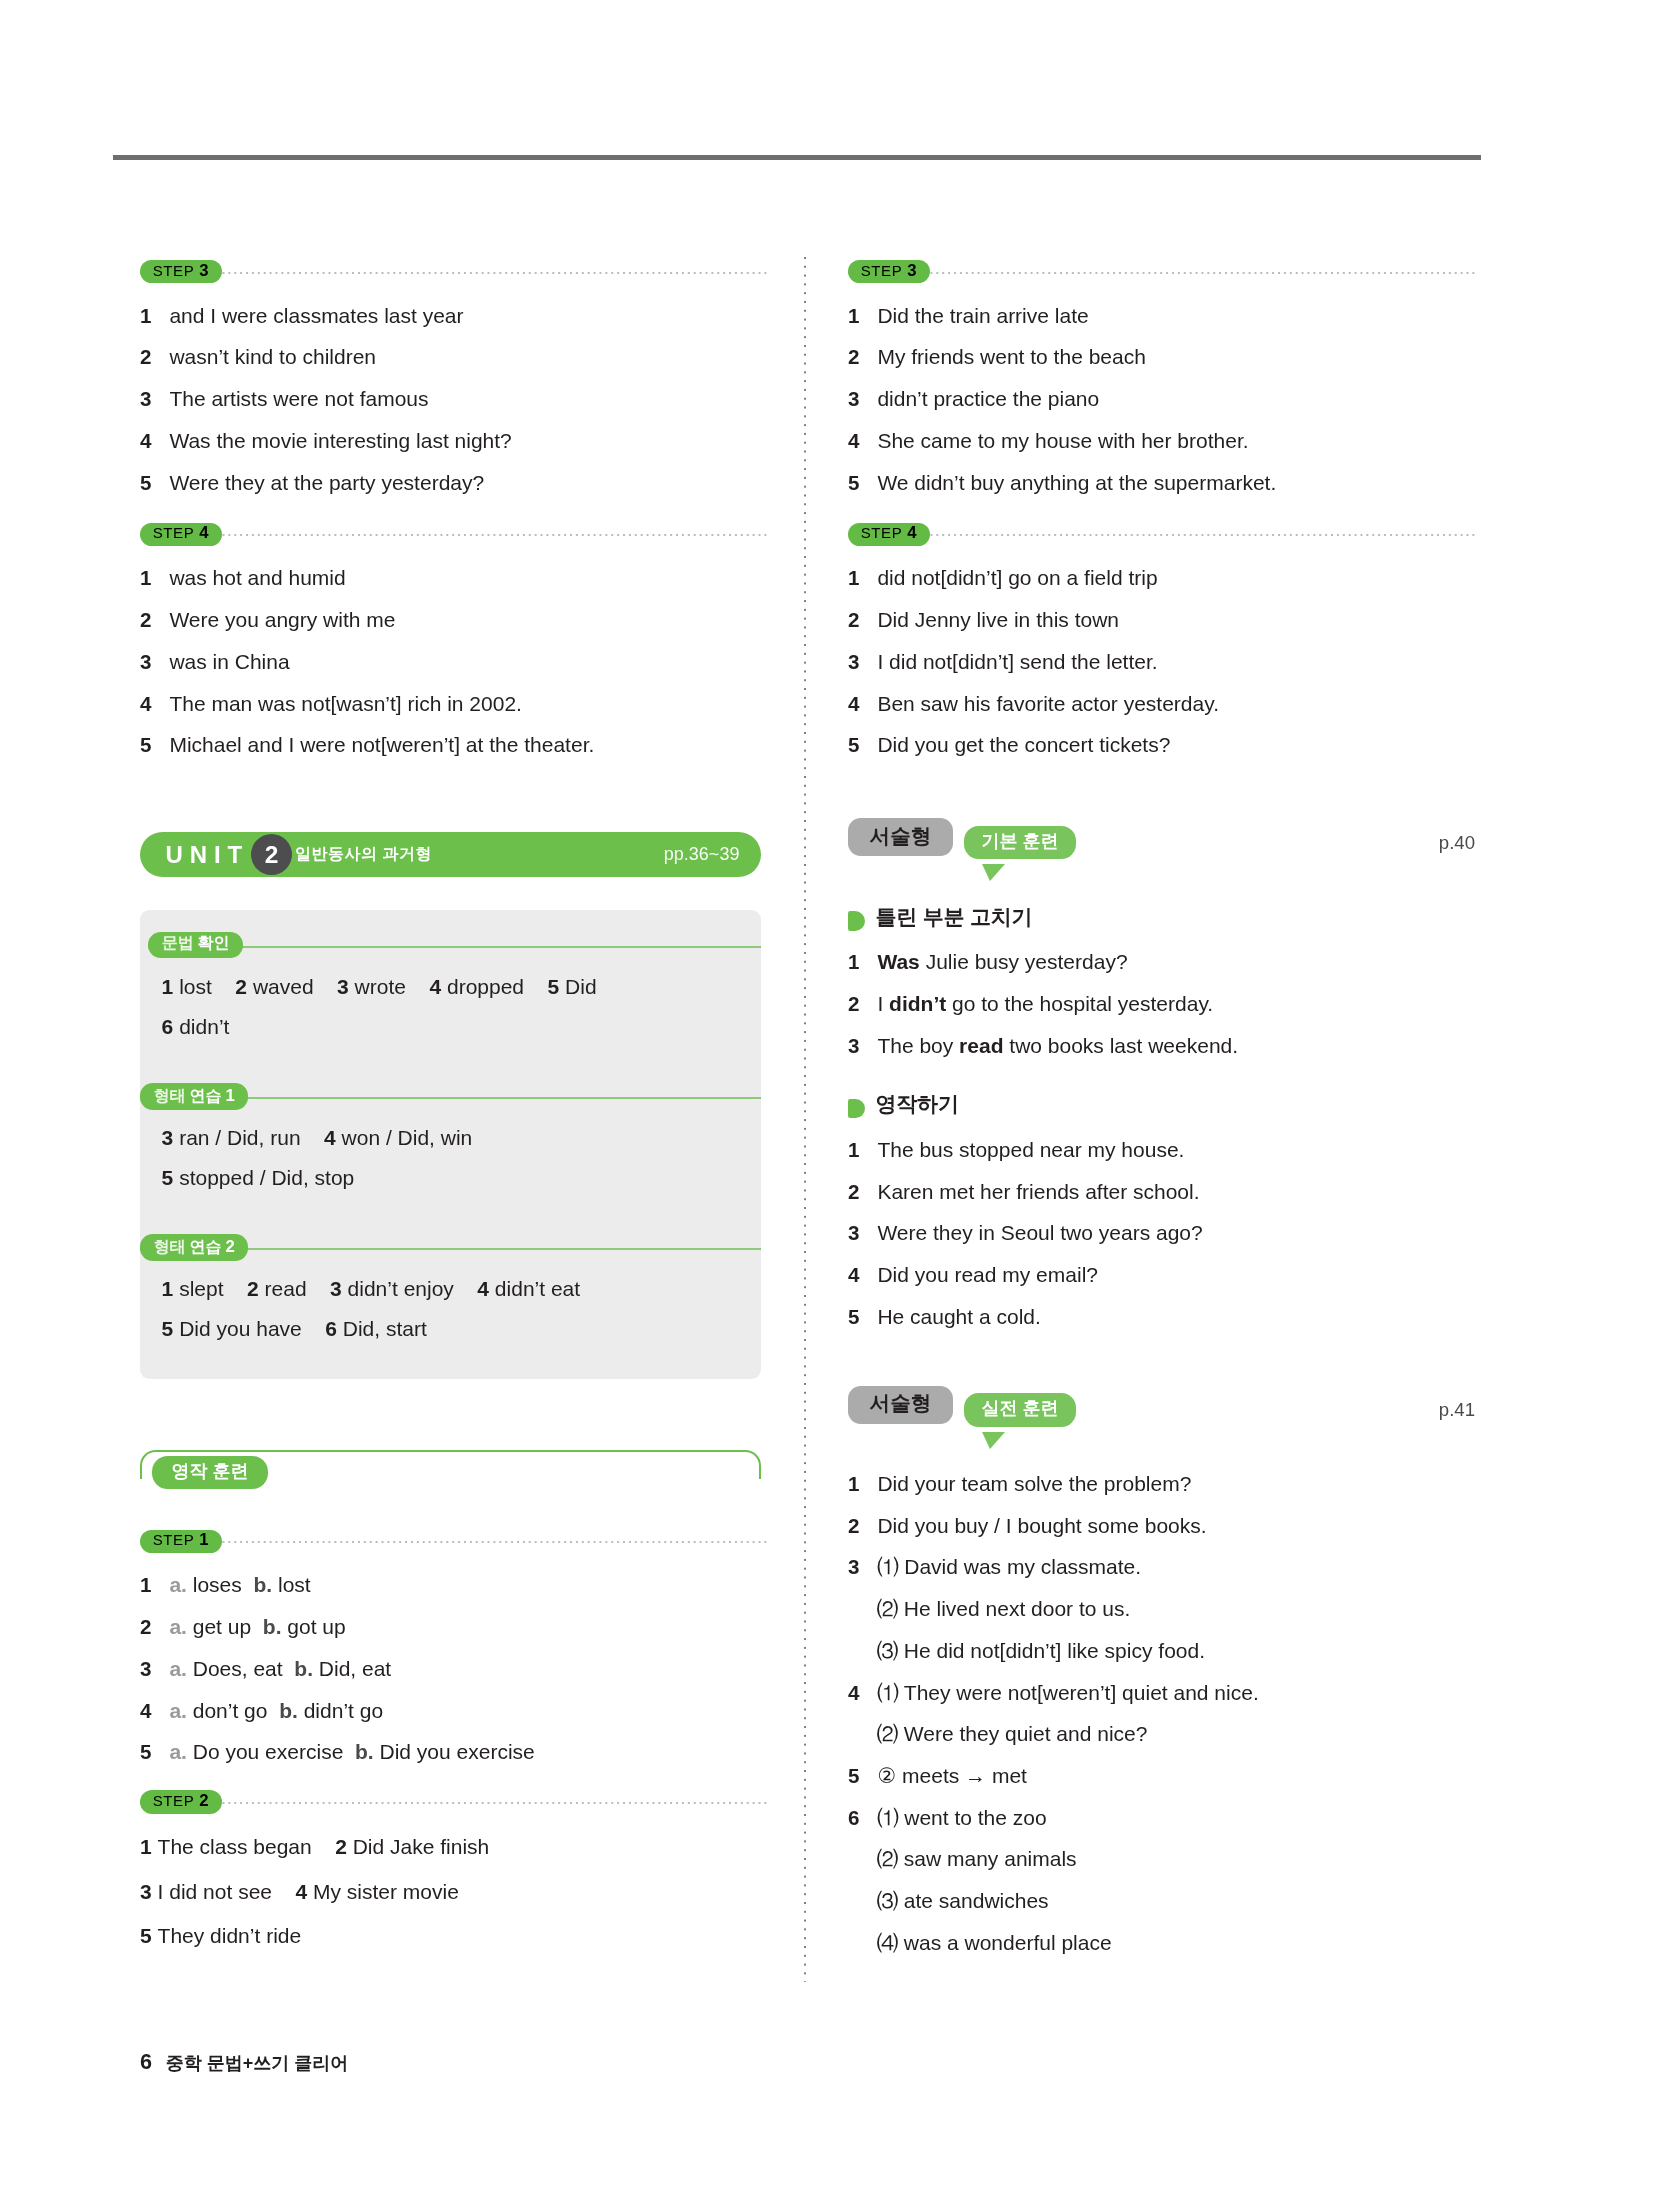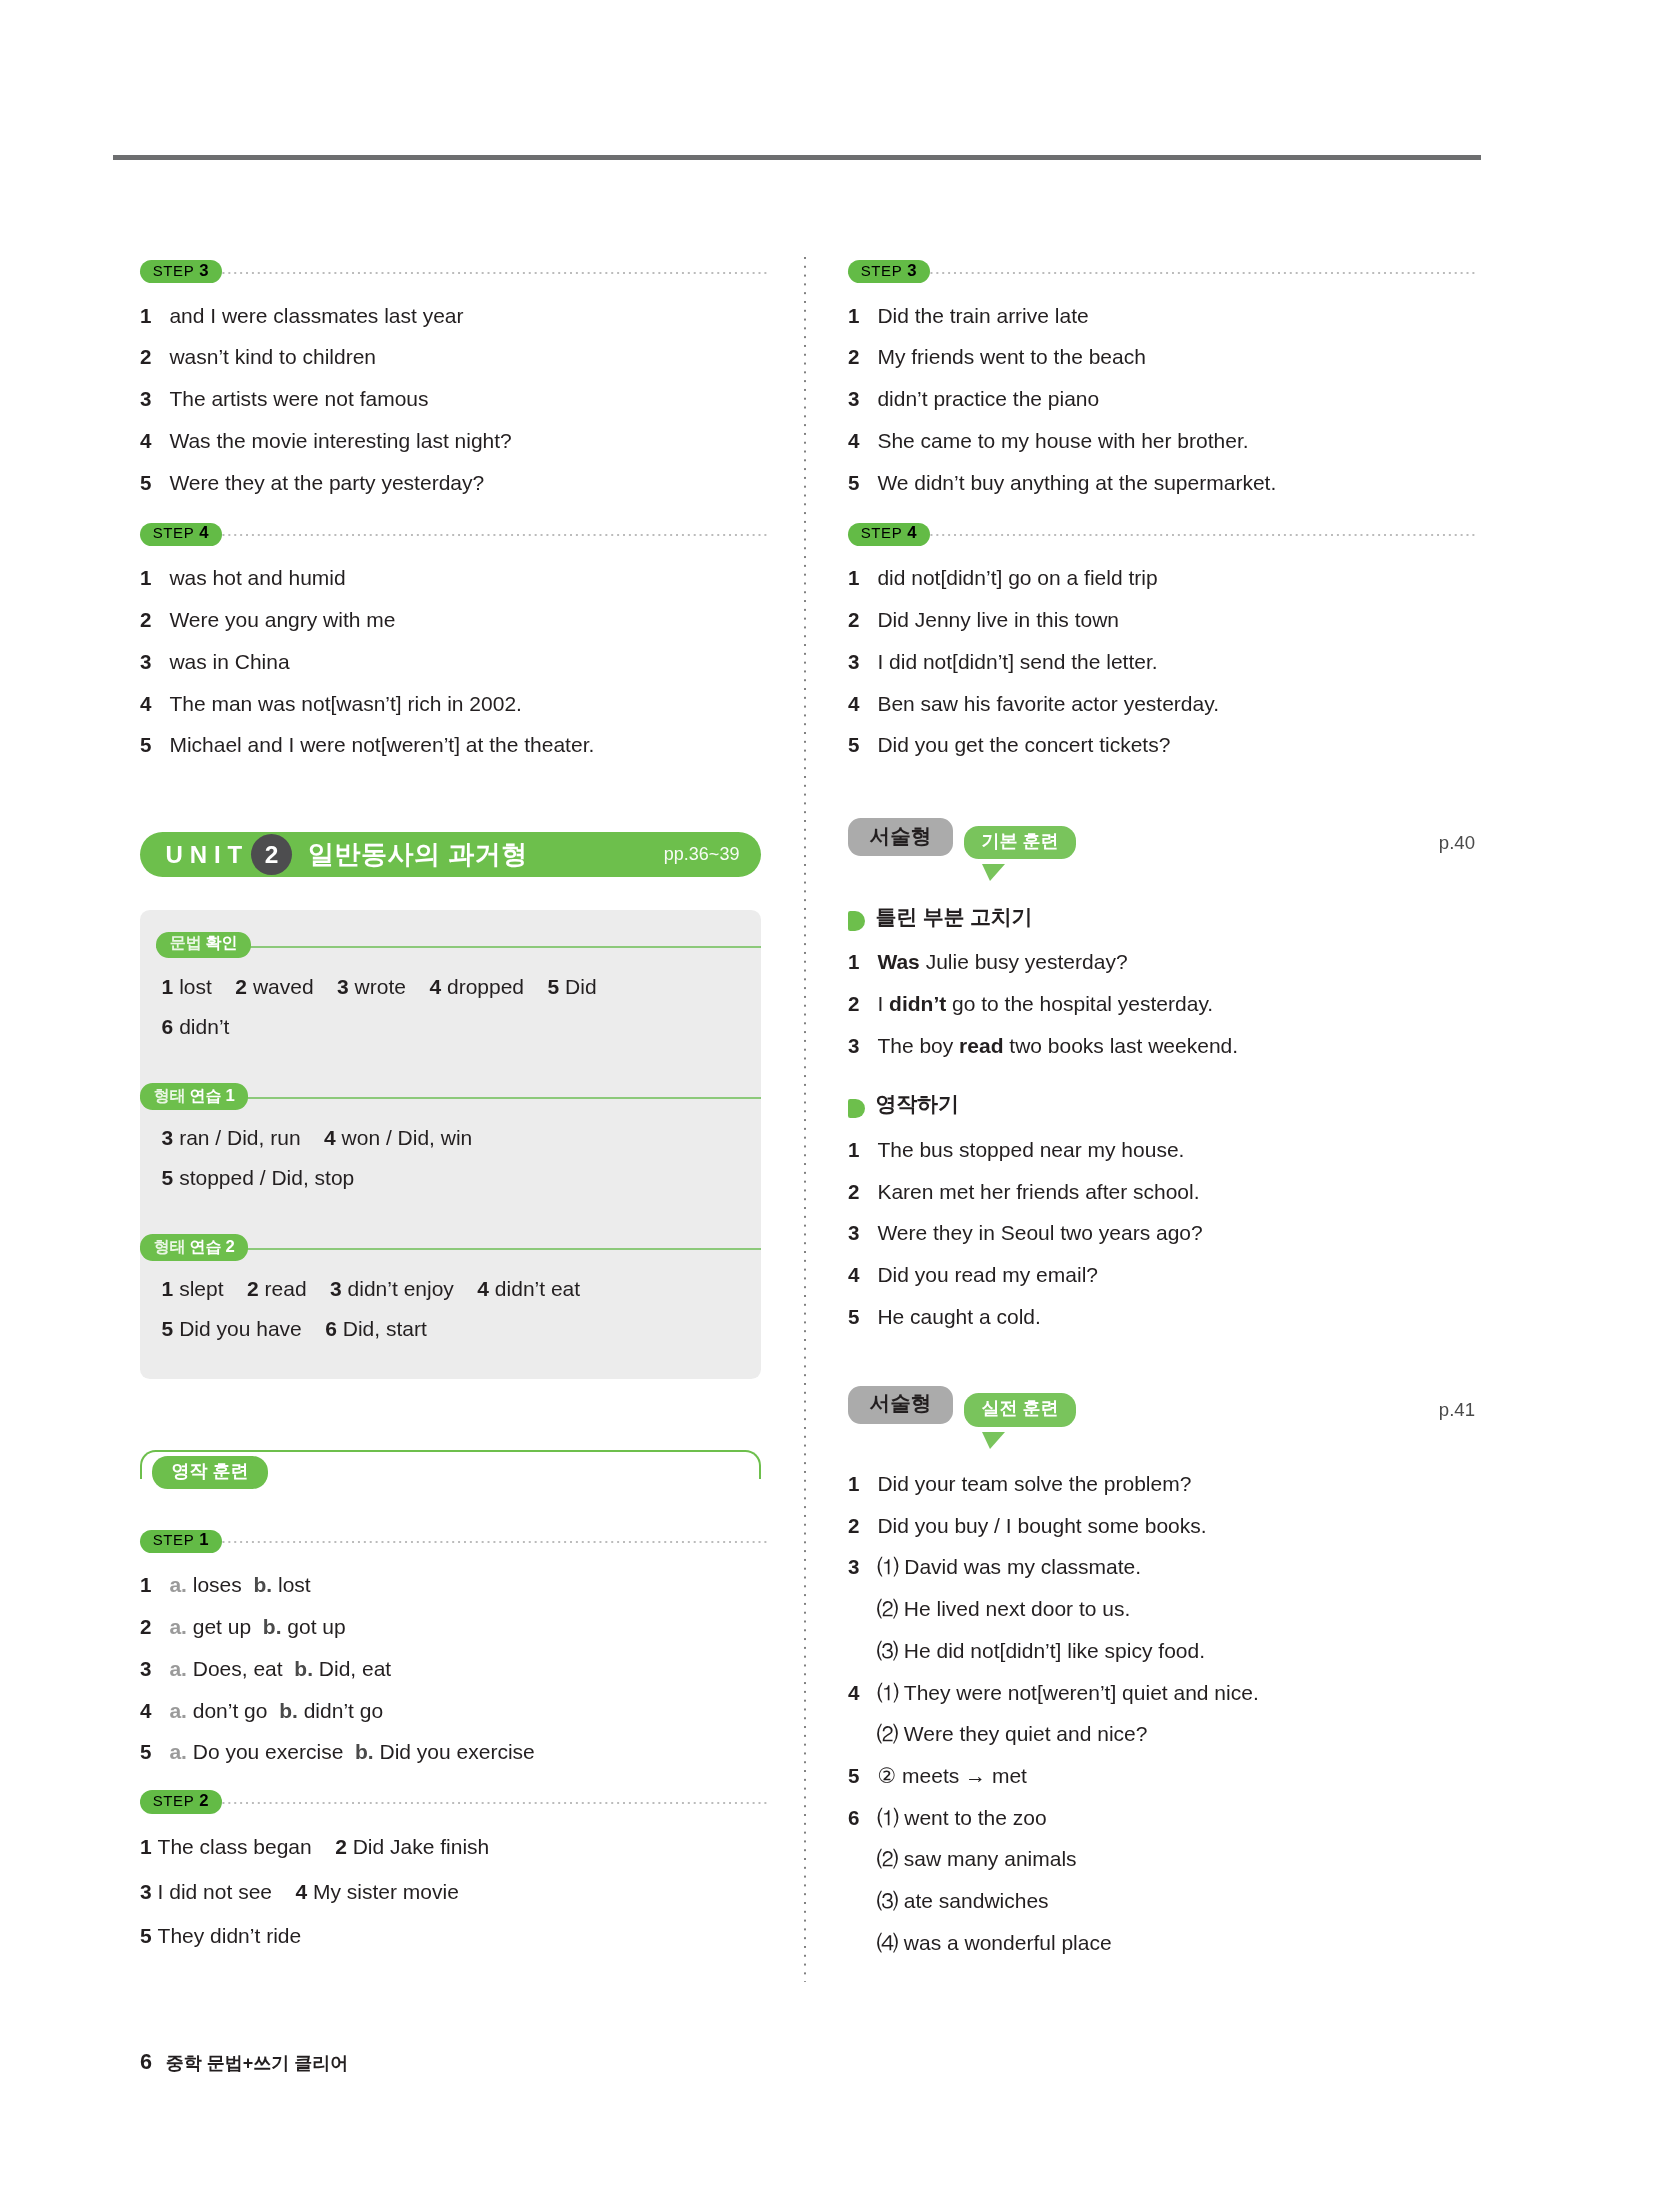--- a/index.html
+++ b/index.html
@@ -81,21 +81,21 @@
     margin-left:25.5px;
     text-align:right;
   }
   .unit-circle{
     width:41px;height:41px;border-radius:50%;background:#4d4d4f;
     color:#fff;font-weight:700;font-size:24.5px;
     display:flex;align-items:center;justify-content:center;
     margin-left:2px;flex:none;
   }
   .unit-title{
-    color:#fff;font-weight:700;font-size:26px;margin-left:16px;letter-spacing:0.5px;
+    color:#fff;font-weight:700;font-size:16px;margin-left:3px;letter-spacing:0.5px;
   }
   .unit-pages{
     margin-left:auto;margin-right:21.6px;color:#ffffff;font-size:18px;opacity:.95;
   }
 
   
   .gray-panel{
     margin-top:29px;background:#ececec;border-radius:9.8px;
     padding:7.8px 0 25.5px 0;width:621px;position:relative;
   }
@@ -246,21 +246,21 @@
       <div class="unit-bar">
         <span class="unit-label">UNIT</span>
         <span class="unit-circle">2</span>
         <span class="unit-title">일반동사의 과거형</span>
         <span class="unit-pages">pp.36~39</span>
       </div>
     </div>
 
     <div class="gray-panel">
 
-      <div class="panel-head" style="margin-left:16px;text-align:right;">
+      <div class="panel-head" style="margin-left:8px;text-align:right;">
         <div class="panel-rule"></div>
         <span class="panel-pill">
           <span class="p1">문법</span>
             <span class="p2">확인</span>
         </span>
       </div>
       <div class="panel-body">
         <div class="inline-row">
           <span class="n">1</span><span>lost</span><span class="gap"></span>
           <span class="n">2</span><span>waved</span><span class="gap"></span>

